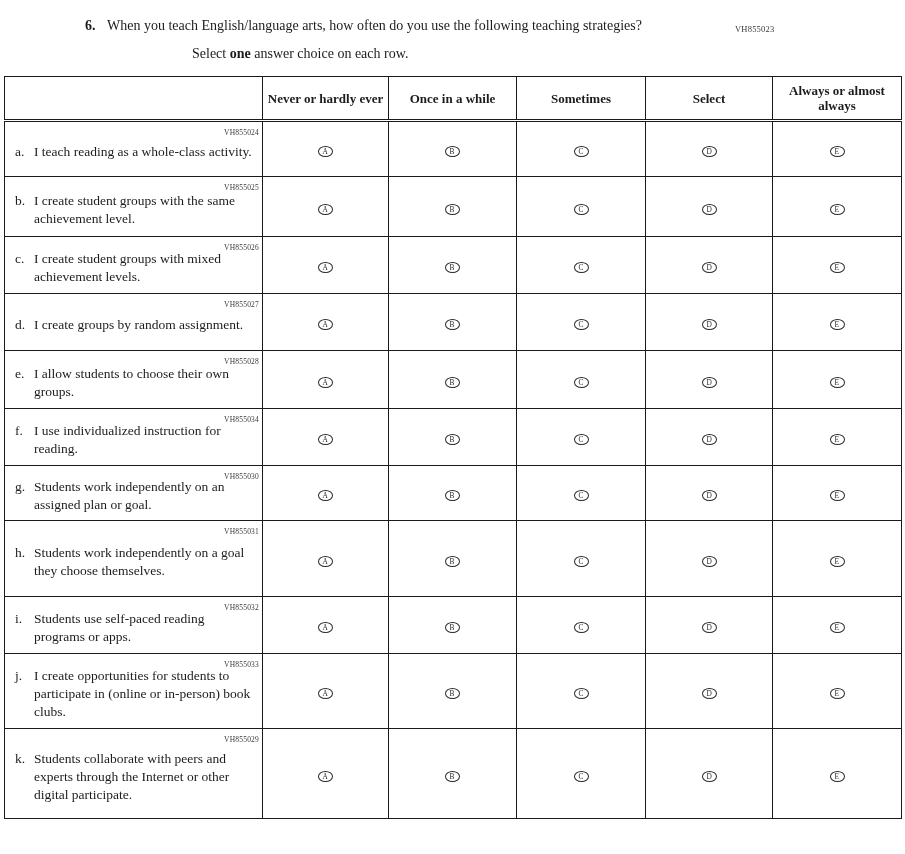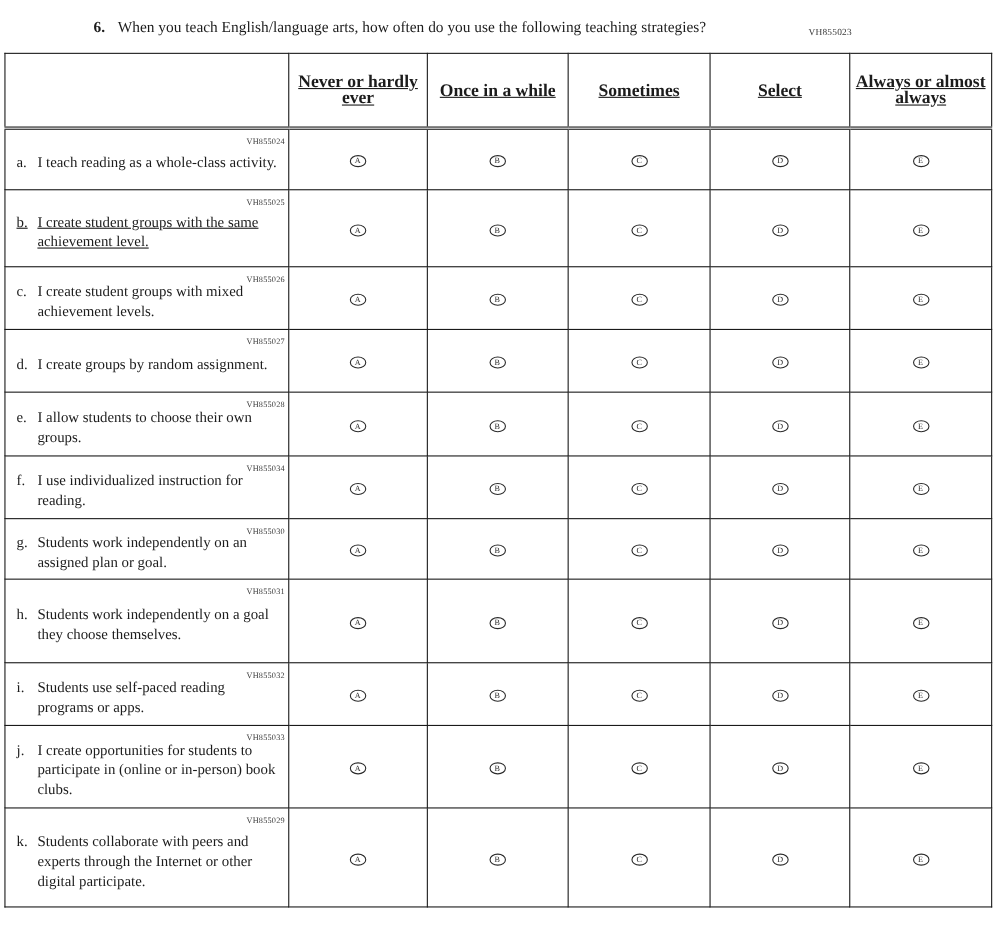--- a/index.html
+++ b/index.html
@@ -53,28 +53,27 @@
     table-layout: fixed;
     width: 897px;
     margin: 13px 0 0 4px;
   }
   table.strategies th,
   table.strategies td {
     border: 1px solid #1a1a1a;
   }
   thead th {
     border-bottom: 3px double #1a1a1a !important;
-    font-size: 16px;
+    font-size: 13px;
     font-weight: bold;
     line-height: 15px;
     text-align: center;
     vertical-align: middle;
-    padding: 16px 2px;
+    padding: 4px 2px;
     height: 34px;
-    text-decoration: underline;
   }
   thead th.stem-h {
     background: #ffffff;
   }
   td.stem {
     position: relative;
     vertical-align: middle;
     padding: 11px 4px 5px 8px;
     font-size: 13.5px;
     line-height: 18px;
@@ -123,20 +122,23 @@
 </style>
 </head>
 <body>
 
 <div class="form-code">VH855023</div>
 
 <div class="question-block">
   <div class="question-line">
     <span class="q-num">6.</span>
     <span class="q-text">When you teach English/language arts, how often do you use the following teaching strategies?</span>
+  </div>
+  <div class="instruction">
+    <span>Select </span><span class="bold">one</span><span> answer choice on each row.</span>
   </div>
 </div>
 
 <table class="strategies">
   <colgroup>
     <col style="width:258px">
     <col style="width:126px">
     <col style="width:128px">
     <col style="width:129px">
     <col style="width:127px">
@@ -170,21 +172,21 @@
         <td class="opt"><span class="bubble">
             <span class="bubble-letter">C</span>
           </span></td>
         <td class="opt"><span class="bubble">
             <span class="bubble-letter">D</span>
           </span></td>
         <td class="opt"><span class="bubble">
             <span class="bubble-letter">E</span>
           </span></td>
       </tr>
-      <tr style="height: 70px; text-decoration: underline;">
+      <tr style="height: 60px;">
         <td class="stem">
           <span class="vh-code">VH855025</span>
           <div class="stem-label">
             <span class="row-letter">b.</span>
             <span class="row-text">I create student groups with the same achievement level.</span>
           </div>
         </td>
         <td class="opt"><span class="bubble">
             <span class="bubble-letter">A</span>
           </span></td>

